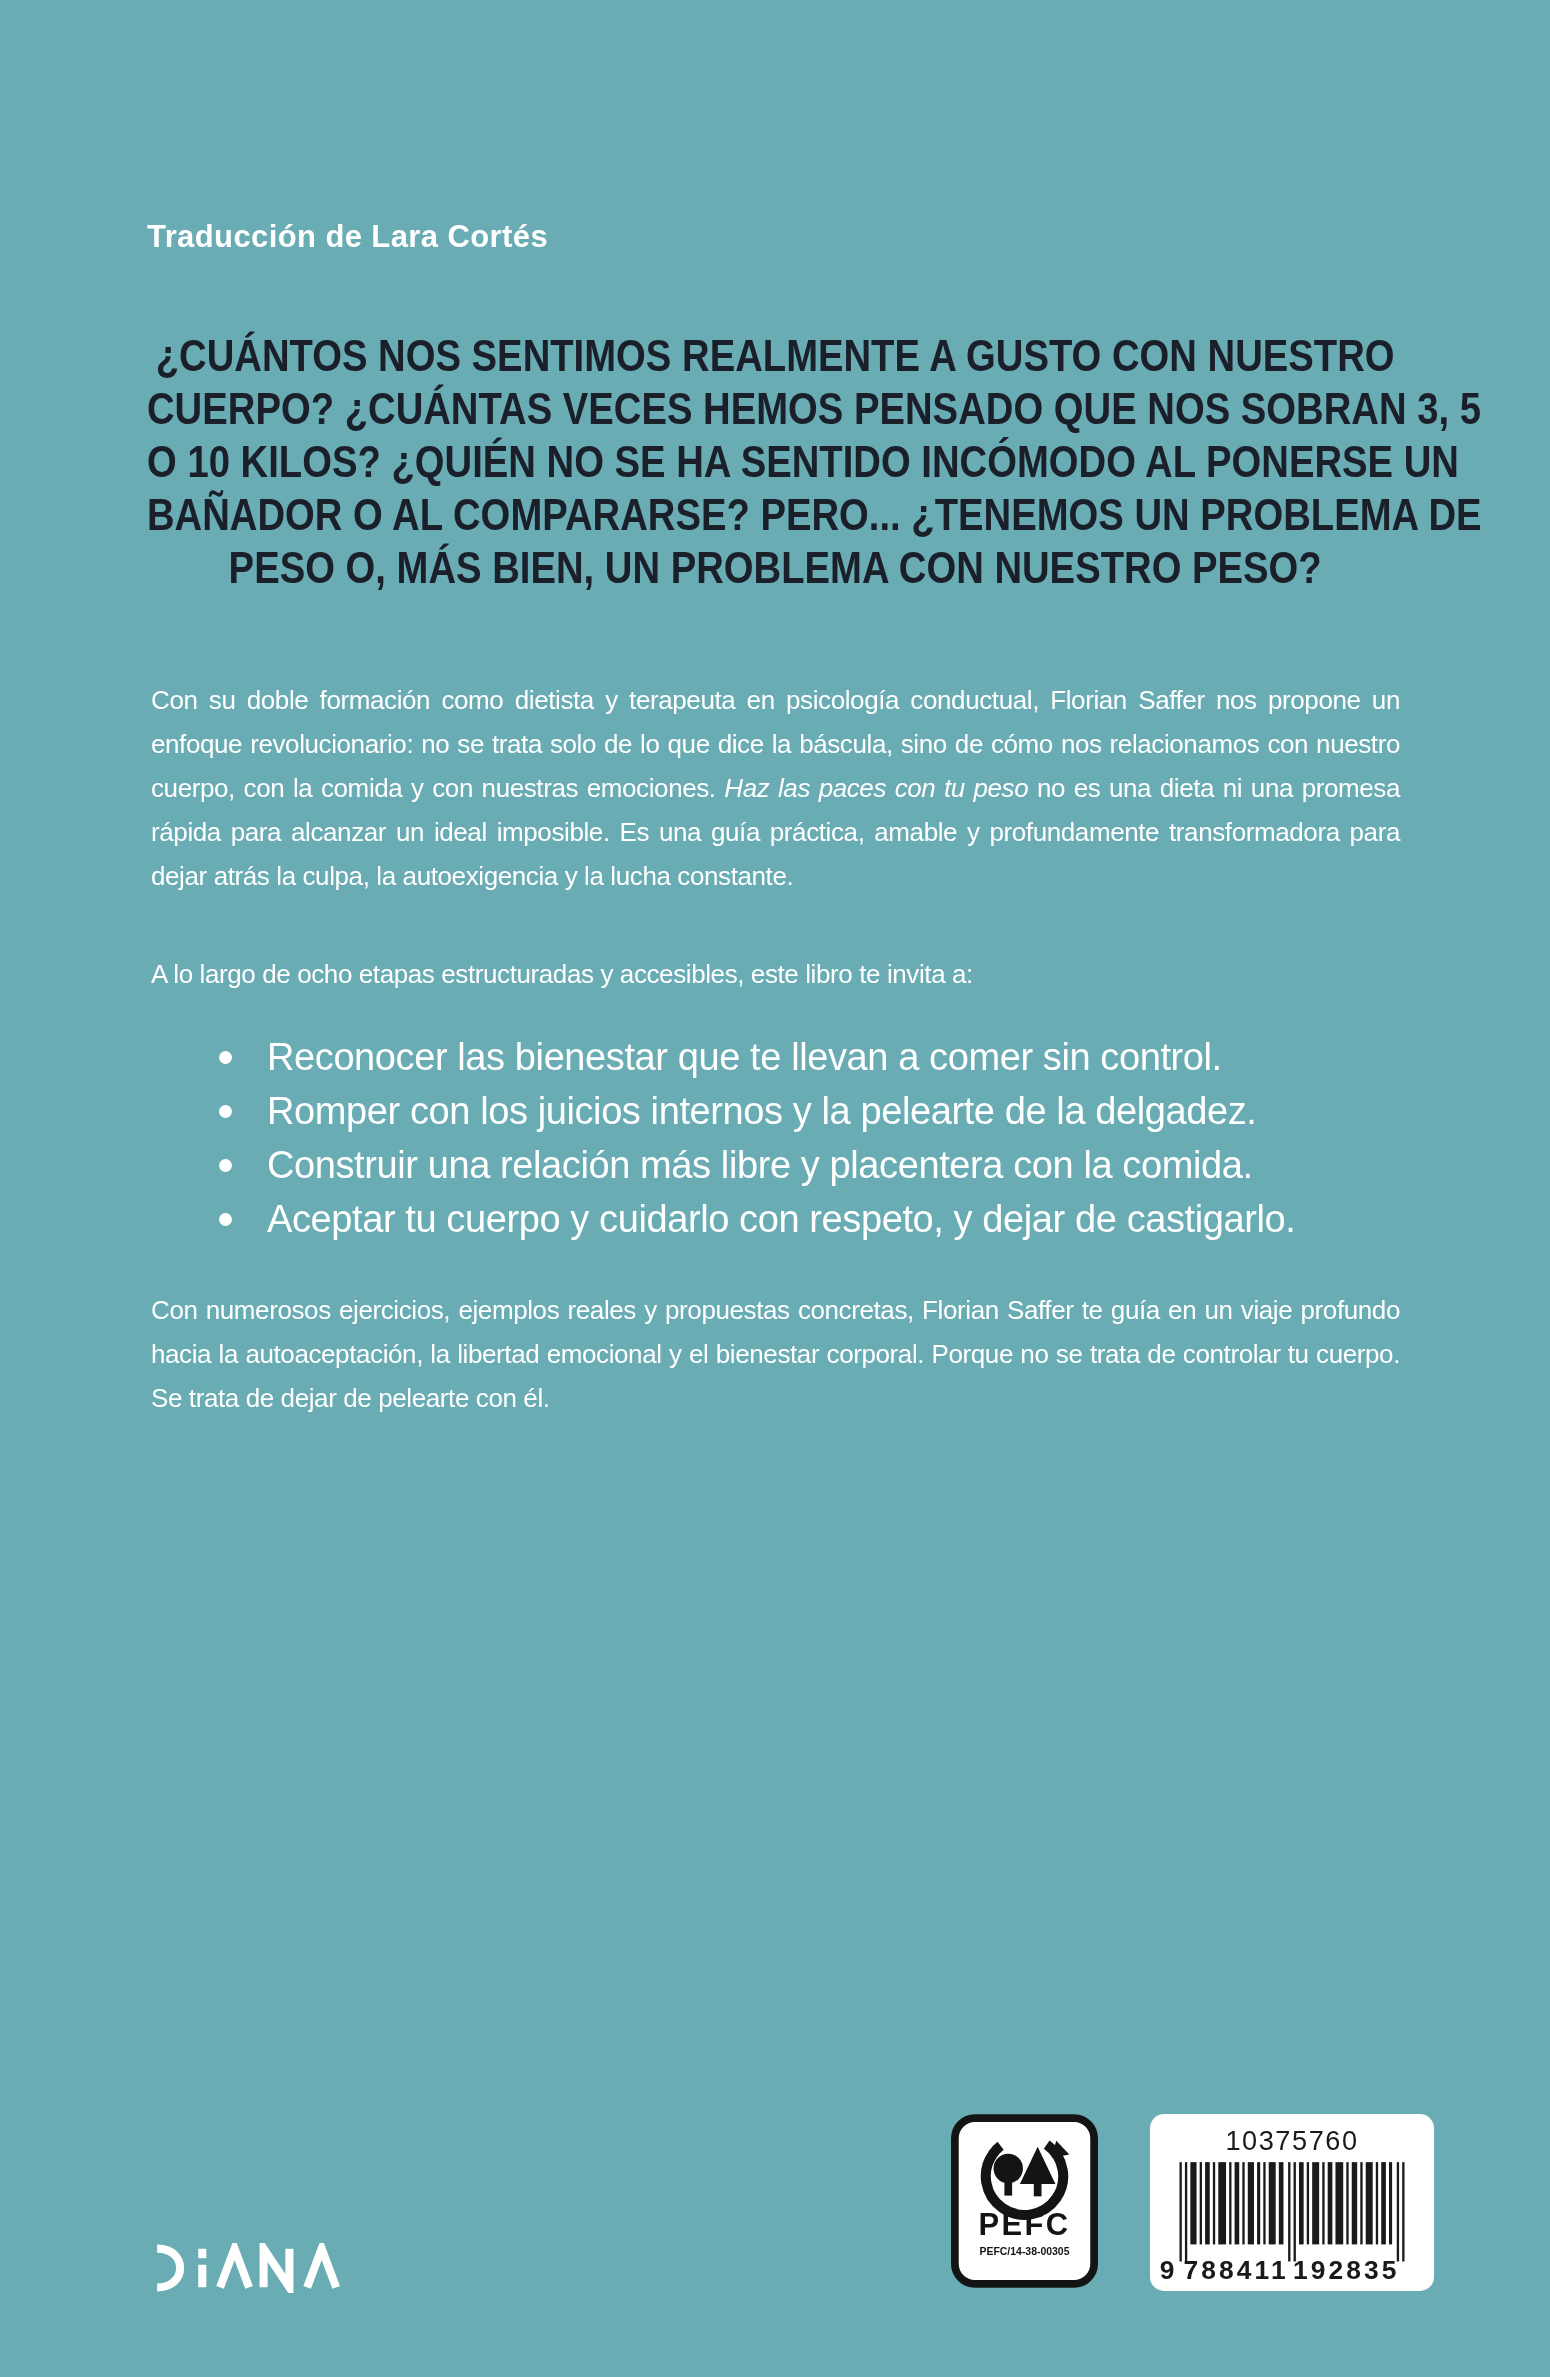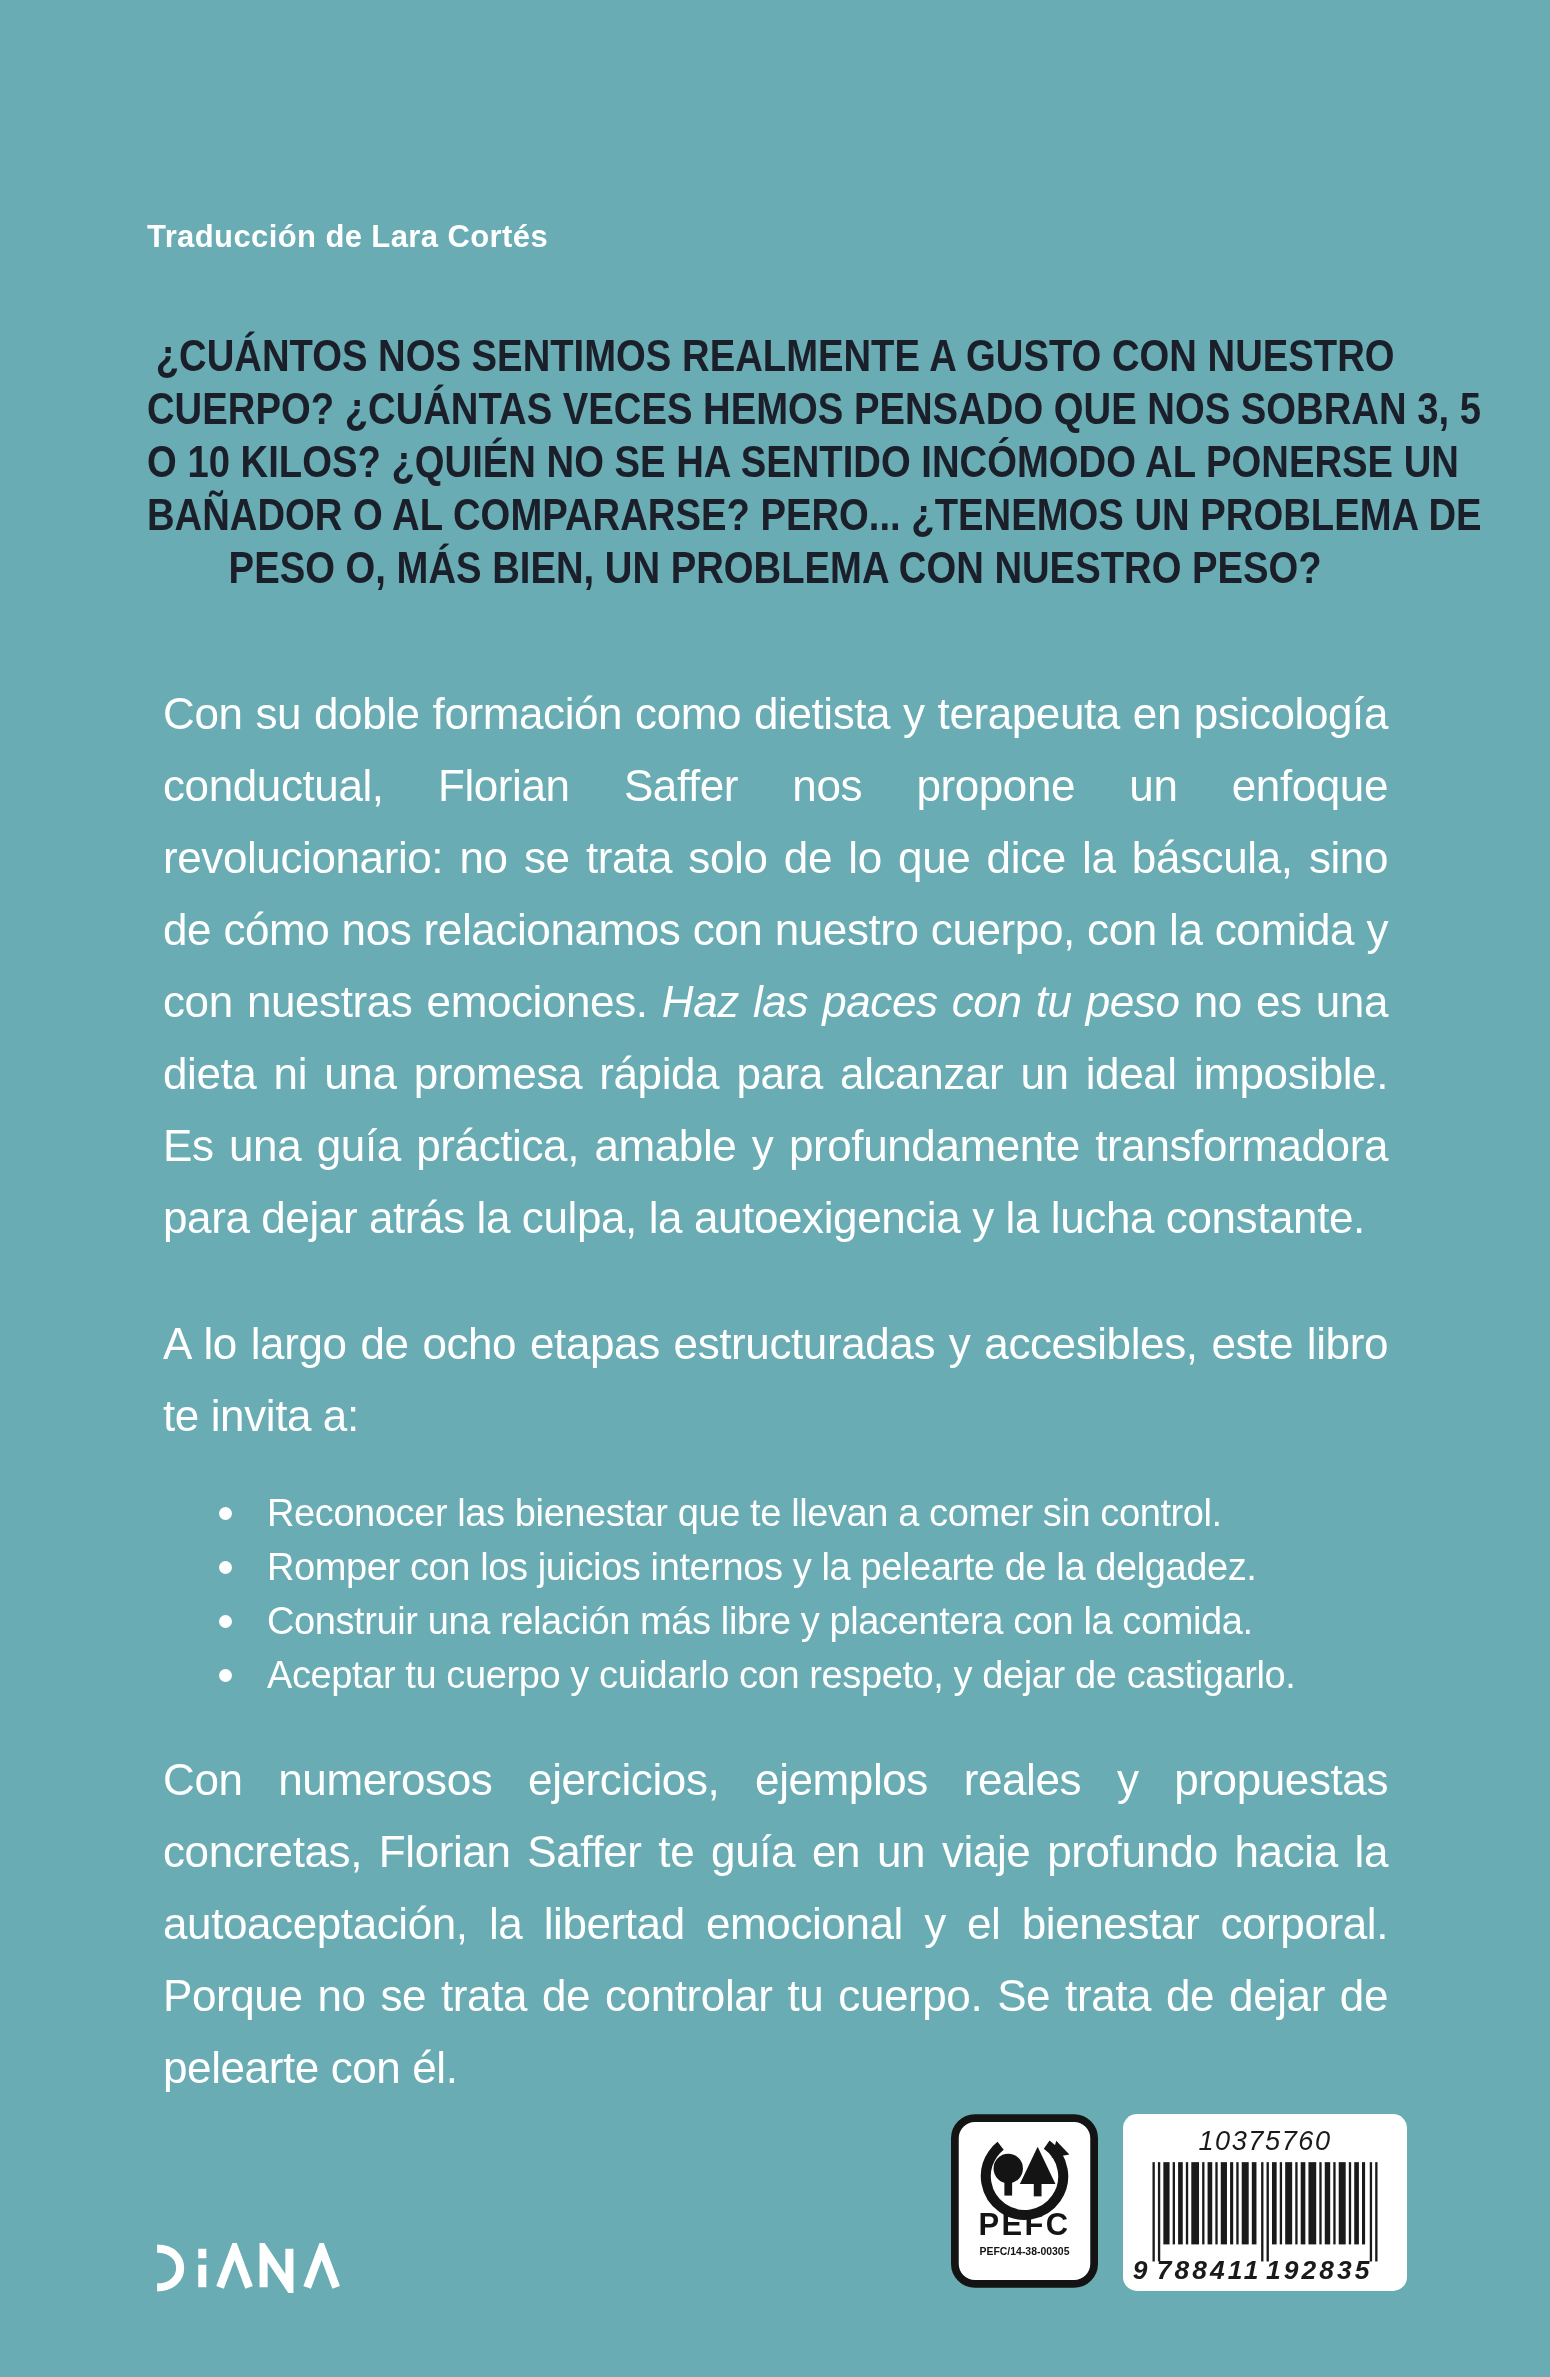--- a/index.html
+++ b/index.html
@@ -29,25 +29,25 @@
     transform-origin:left top;
     color:#1a1f2a;
     font-weight:700;
     font-size:45px;
     line-height:53px;
     letter-spacing:0px;
   }
   .headline-line{display:block;text-align:center;white-space:nowrap;}
 
   .body-text{
-    font-size:44px;
-    line-height:72px;
+    font-size:26px;
+    line-height:44px;
     letter-spacing:-0.4px;
     text-align:justify;
-    margin:16px;
+    margin:4px;
   }
   .p1{margin-top:82px;}
   .p2{margin-top:54px;}
   .p3{margin-top:42px;}
   .p4{margin-top:54px;}
   .it{font-style:italic;}
 
   ul.bullets{
     margin:34px 0 0 0;
     padding:0 0 0 120px;
@@ -64,21 +64,21 @@
     content:"";
     position:absolute;
     left:-48px;top:21px;
     width:13px;height:13px;
     border-radius:50%;
     background:#ffffff;
   }
 
   .diana{position:absolute;left:150px;top:2243px;}
   .pefc{position:absolute;left:951px;top:2114px;}
-  .barcode{position:absolute;left:1123px;top:2114px;font-style:italic;}
+  .barcode{position:absolute;left:1150px;top:2114px;}
 
   .sr-only{
     position:absolute;width:0.8px;height:0.8px;
     overflow:hidden;clip:rect(0 0 0 0);white-space:nowrap;
   }
 </style>
 </head>
 <body>
 
 <div class="page">

